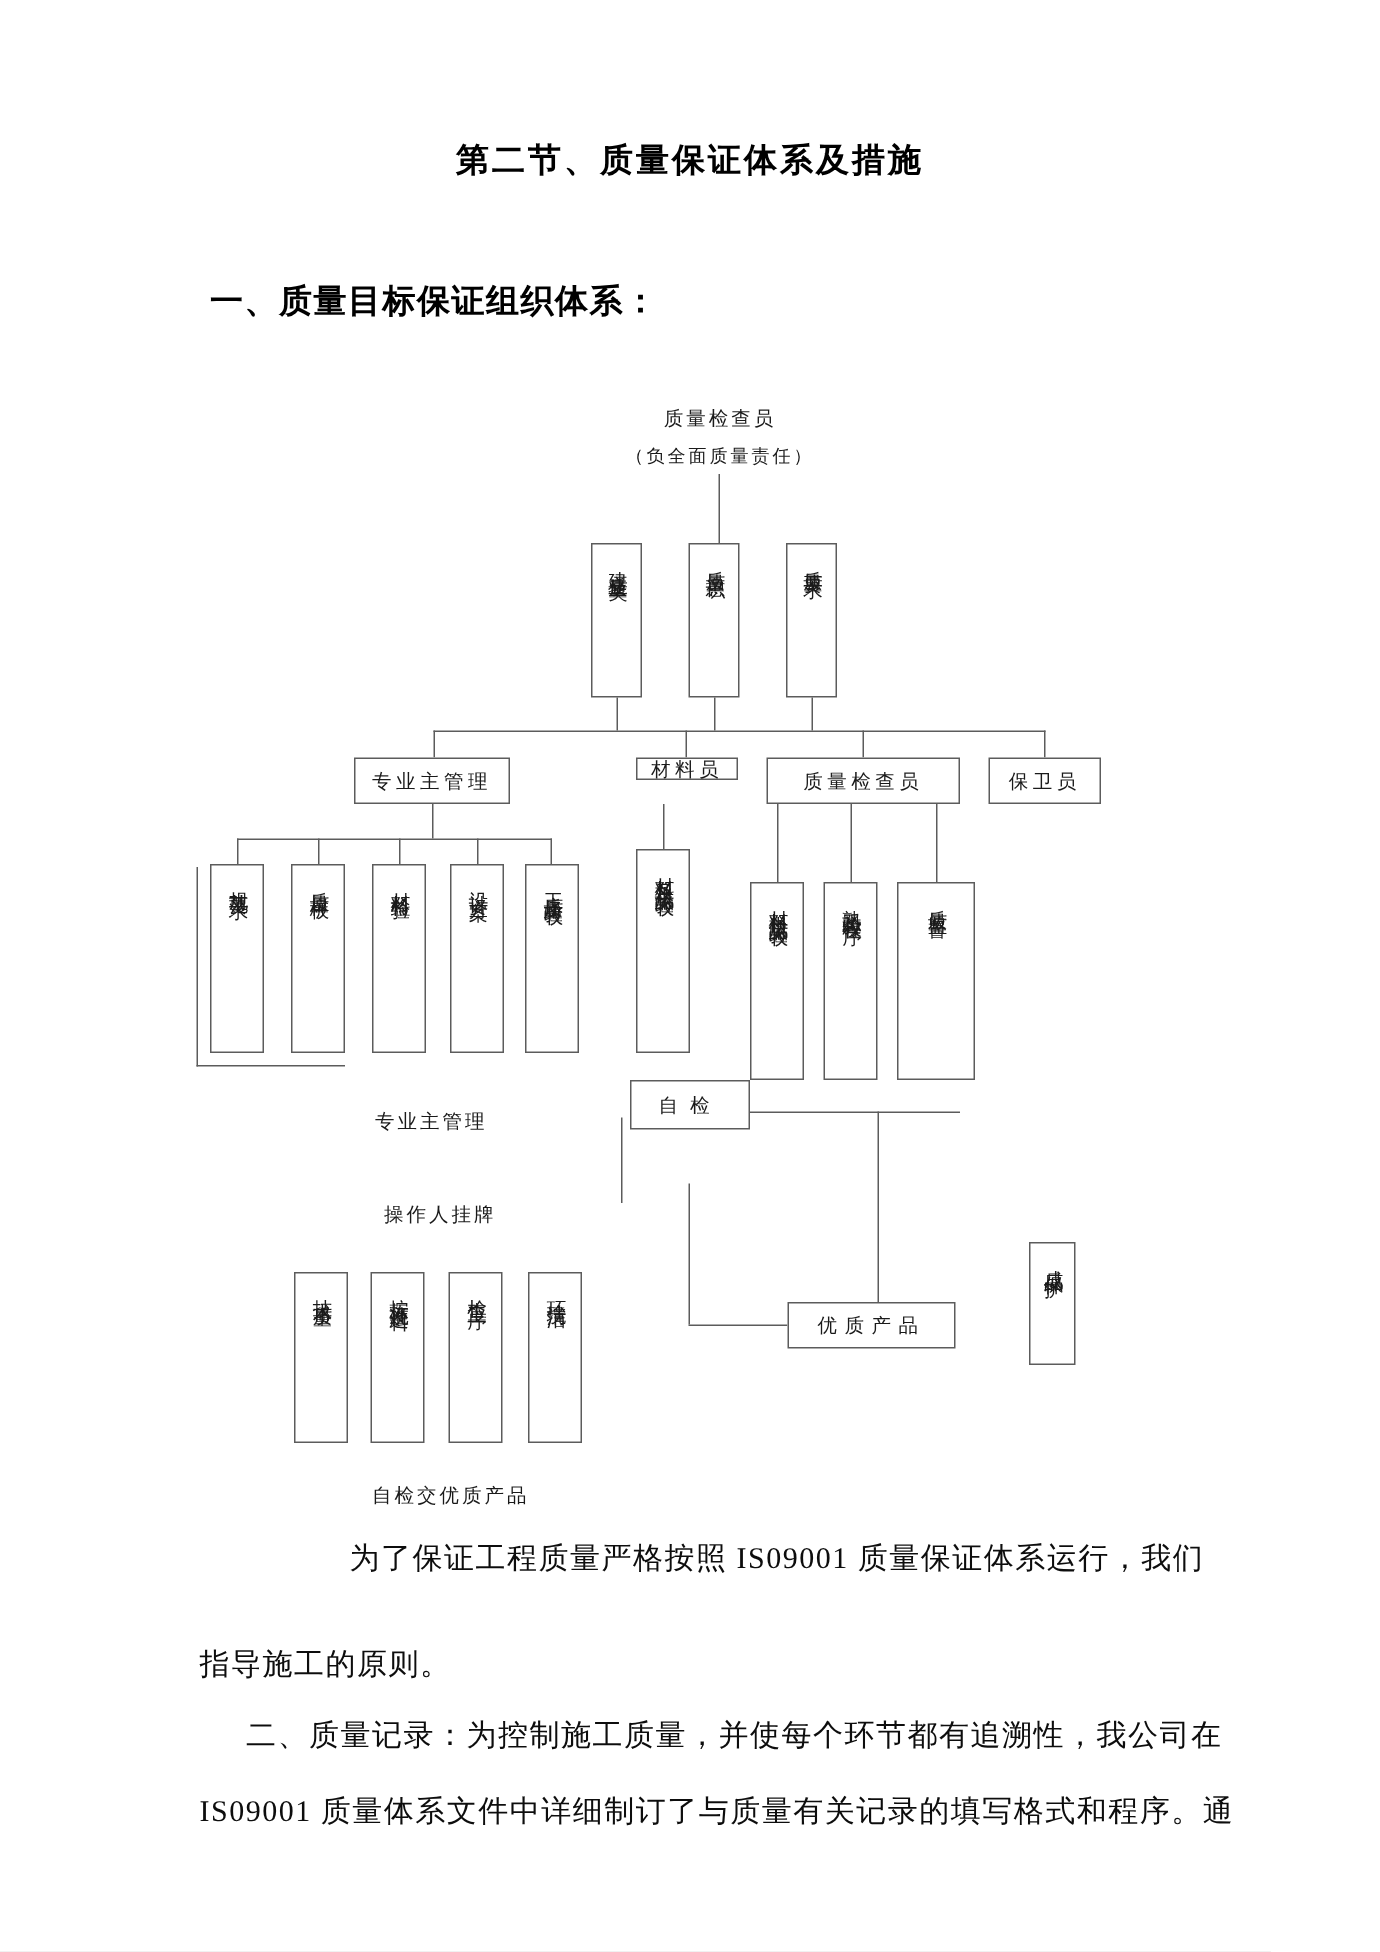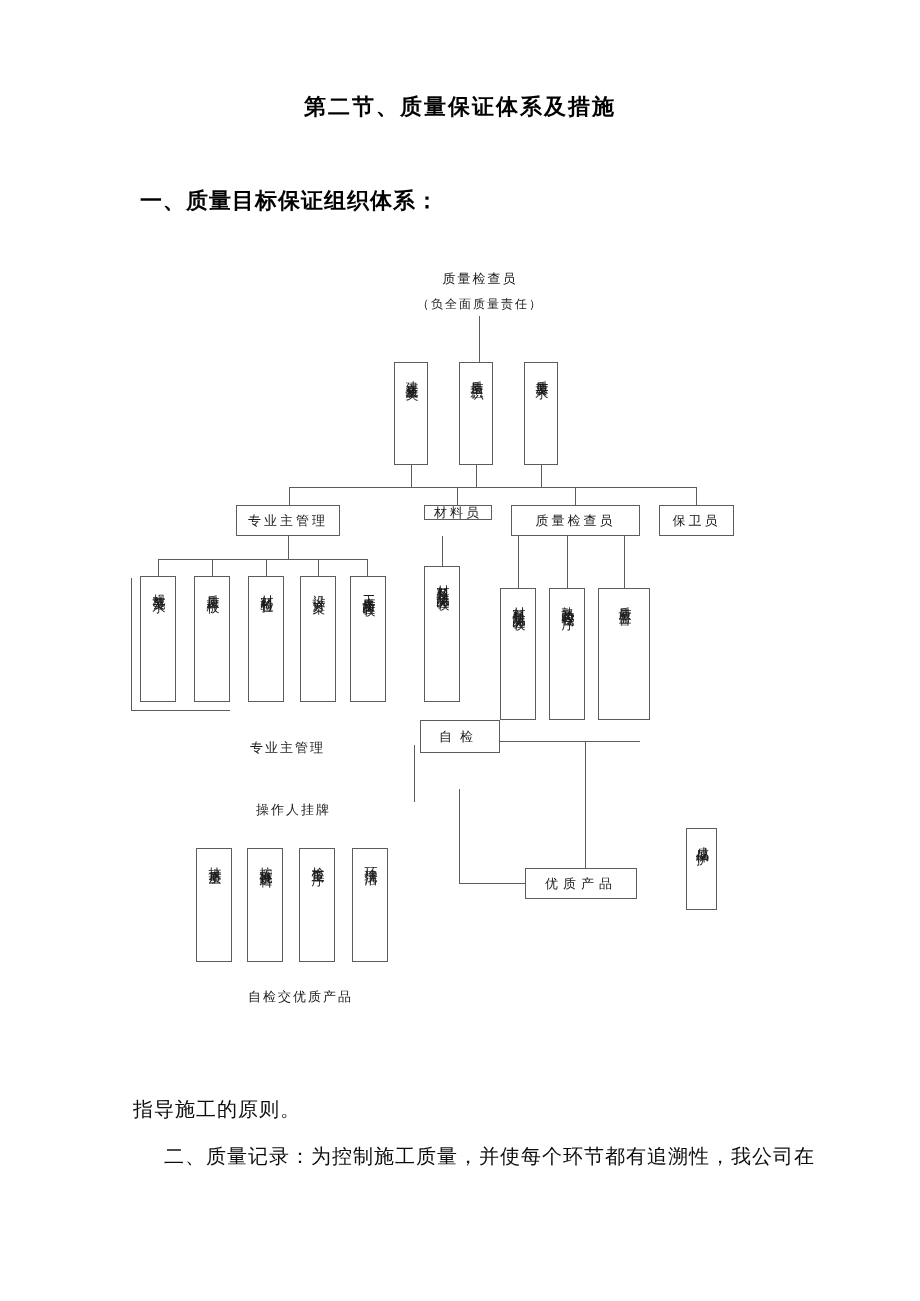--- a/index.html
+++ b/index.html
@@ -159,16 +159,18 @@
     <div class="hbox" style="left:525px;top:868px;width:112px;height:31px;letter-spacing:5px;">
       <span>优质产品</span>
       </div>
     <div class="vbox" style="left:686px;top:828px;width:31px;height:82px;">
       <span class="vtext">成品保护</span>
       </div>
 
     <div class="lbl" style="left:248px;top:988px;text-align:center;">自检交优质产品</div>
   </div>
 
+  <div class="bodyline" style="left:233px;top:1025px;">为了保证工程质量严格按照 IS09001 质量保证体系运行，我们</div>
   <div class="bodyline" style="left:133px;top:1096px;">指导施工的原则。</div>
   <div class="bodyline" style="left:164px;top:1143px;">二、质量记录：为控制施工质量，并使每个环节都有追溯性，我公司在</div>
+  <div class="bodyline" style="left:133px;top:1194px;">IS09001 质量体系文件中详细制订了与质量有关记录的填写格式和程序。通</div>
 
 </div>
 
 </body></html>

